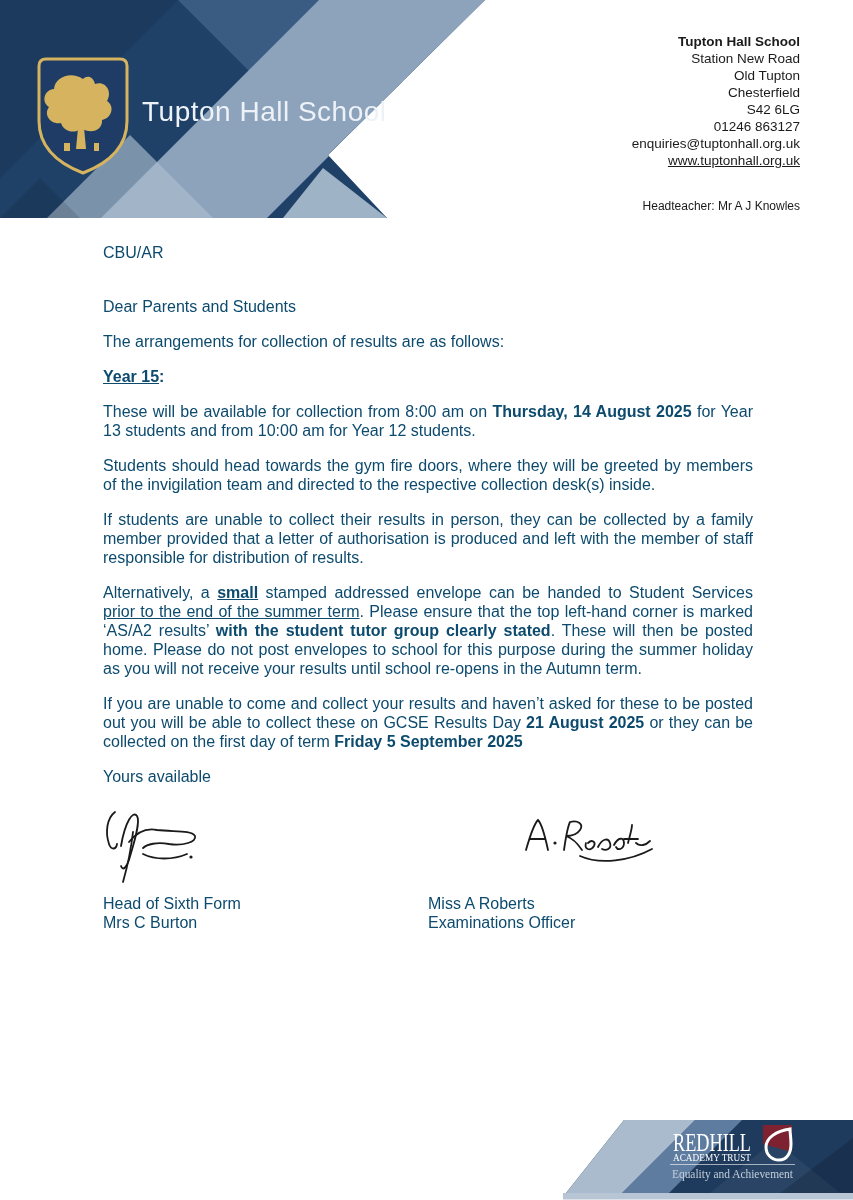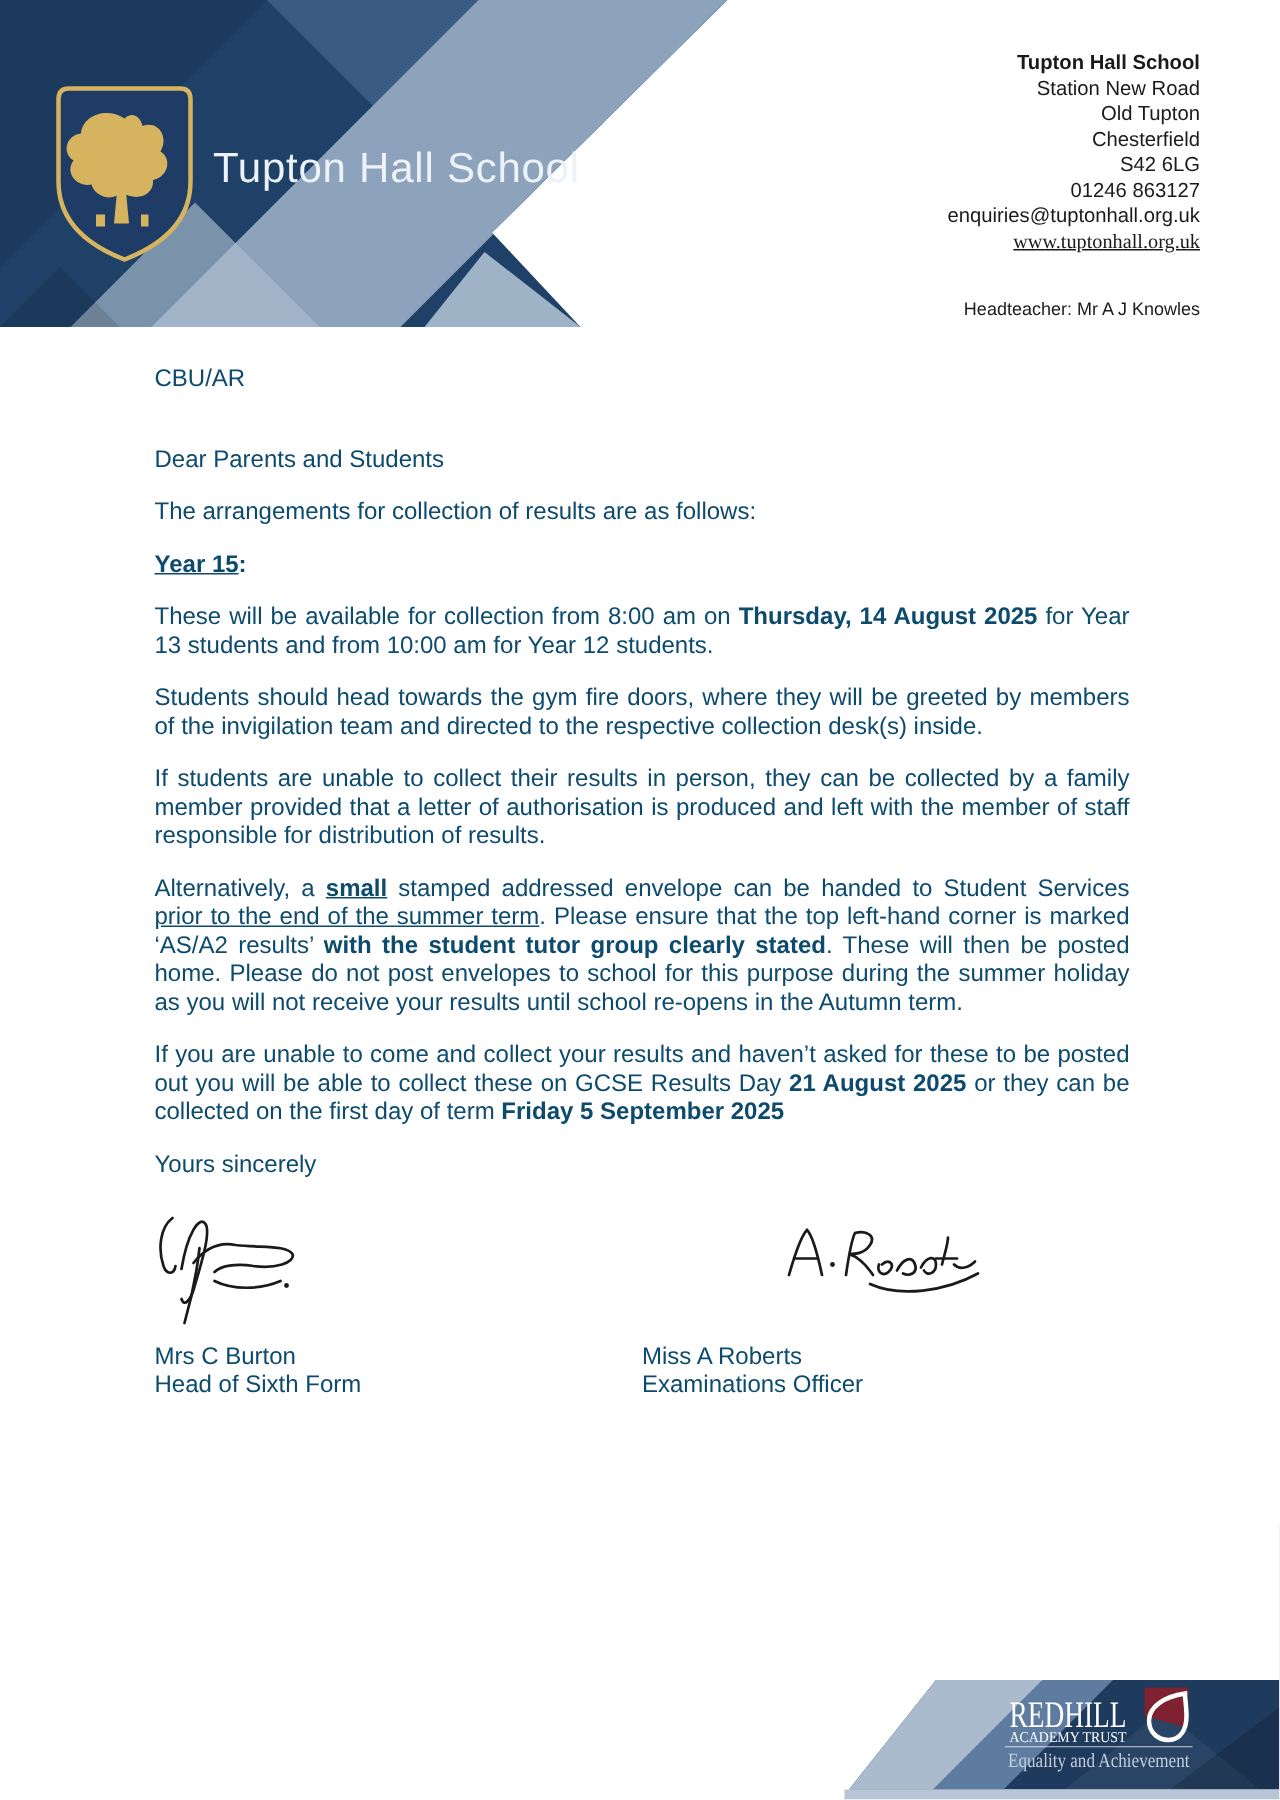--- a/index.html
+++ b/index.html
@@ -6,21 +6,21 @@
   .page{position:relative;width:853px;height:1200px;background:#ffffff;margin:0 auto;
         font-family:"Liberation Sans",sans-serif;color:#111;overflow:hidden;}
   
   .hdr-svg{position:absolute;left:0;top:0;}
   .school-title{position:absolute;left:142px;top:96px;font-size:28px;letter-spacing:.5px;
         color:#edf2f8;font-weight:400;}
   .crest{position:absolute;left:37px;top:57px;}
   
   .addr{position:absolute;top:33px;right:53px;text-align:right;font-size:13.5px;line-height:17px;color:#1a1a1a;}
   .addr .bold{font-weight:bold;}
-  .addr a{color:#1a1a1a;text-decoration:underline;cursor:pointer;font-family:Liberation Serif, serif;}
+  .addr a{color:#1a1a1a;text-decoration:underline;cursor:pointer;}
   .head-line{position:absolute;top:199px;right:53px;font-size:12px;color:#1a1a1a;}
   
   .content{position:absolute;left:103px;top:243px;width:650px;font-size:16px;line-height:19px;color:#0c4a6e;}
   .content>div{margin:0 0 16px 0;}
   .content>div.ref{margin-bottom:35px;}
   .content>div.single{margin-bottom:16px;}
   .just{text-align:justify;}
   .b{font-weight:bold;}
   .u{text-decoration:underline;}
   .nogap{margin-bottom:0 !important;}
@@ -82,21 +82,21 @@
   <div class="content">
     <div class="ref">CBU/AR</div>
     <div class="single">Dear Parents and Students</div>
     <div class="single">The arrangements for collection of results are as follows:</div>
     <div class="single"><span class="b u">Year 15</span><span class="b">:</span></div>
     <div class="just"><span>These will be available for collection from 8:00 am on </span><span class="b">Thursday, 14 August 2025</span><span> for Year 13 students and from 10:00 am for Year 12 students.</span></div>
     <div class="just">Students should head towards the gym fire doors, where they will be greeted by members of the invigilation team and directed to the respective collection desk(s) inside.</div>
     <div class="just">If students are unable to collect their results in person, they can be collected by a family member provided that a letter of authorisation is produced and left with the member of staff responsible for distribution of results.</div>
     <div class="just"><span>Alternatively, a </span><span class="b u">small</span><span> stamped addressed envelope can be handed to Student Services </span><span class="u">prior to the end of the summer term</span><span>.  Please ensure that the top left-hand corner is marked ‘AS/A2 results’ </span><span class="b">with the student tutor group clearly stated</span><span>.  These will then be posted home.  Please do not post envelopes to school for this purpose during the summer holiday as you will not receive your results until school re-opens in the Autumn term.</span></div>
     <div class="just"><span>If you are unable to come and collect your results and haven’t asked for these to be posted out you will be able to collect these on GCSE Results Day </span><span class="b">21 August 2025</span><span> or they can be collected on the first day of term </span><span class="b">Friday 5 September 2025</span></div>
-    <div>Yours sincerely</div>
+    <div>Yours available</div>
 
     <div class="sig-row">
       <div class="sig-col">
         <svg width="110" height="86" viewBox="0 0 110 86" fill="none" stroke="#1a1a1a" stroke-width="1.8" stroke-linecap="round">
           <path d="M12,10 C4,16 2,30 6,42 C8,48 13,48 14,42"></path>
           <path d="M18,44 C22,20 30,8 34,14 C38,20 30,44 26,58 C24,64 20,70 18,64"></path>
           <path d="M26,40 C34,30 44,26 54,28 C72,30 88,28 92,34 C94,40 80,44 66,42 C54,40 44,42 40,46"></path>
           <path d="M40,52 C52,58 70,58 84,52"></path>
           <circle cx="88" cy="55" r="1.6" fill="#1a1a1a" stroke="none"></circle>
           <path d="M30,30 C28,48 24,66 20,80"></path>
@@ -113,22 +113,22 @@
           <path d="M96,33 C100,25 106,25 106,31 C106,37 100,39 98,35"></path>
           <path d="M110,31 C112,23 114,17 114,13"></path>
           <path d="M106,27 L120,27"></path>
           <path d="M118,31 C122,35 128,33 132,29"></path>
           <path d="M62,44 C82,53 112,49 134,37"></path>
         </svg>
       </div>
     </div>
     <div class="name-row">
       <div class="name-col">
+        <div>Head of Sixth Form</div>
         <div>Mrs C Burton</div>
-        <div>Head of Sixth Form</div>
       </div>
       <div class="name-col">
         <div>Miss A Roberts</div>
         <div>Examinations Officer</div>
       </div>
     </div>
   </div>
 
   <svg class="ftr-svg" width="293" height="82" viewBox="0 0 293 82">
     <polygon points="64,2 293,2 293,75 6,75" fill="#1E3A5C"></polygon>

